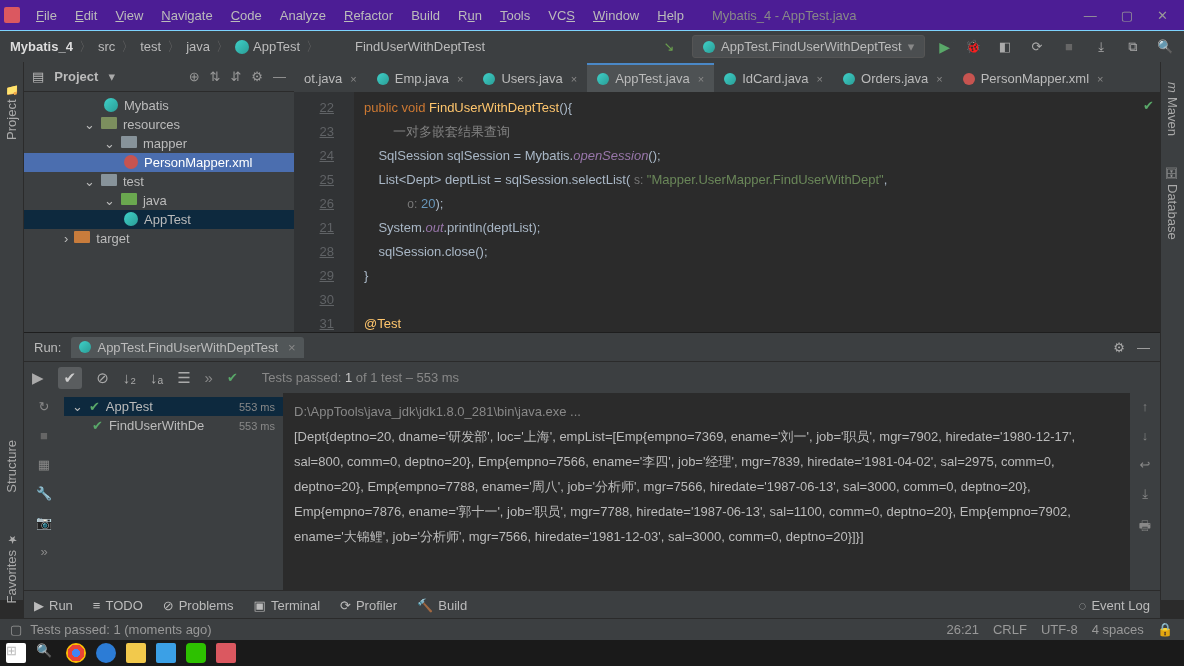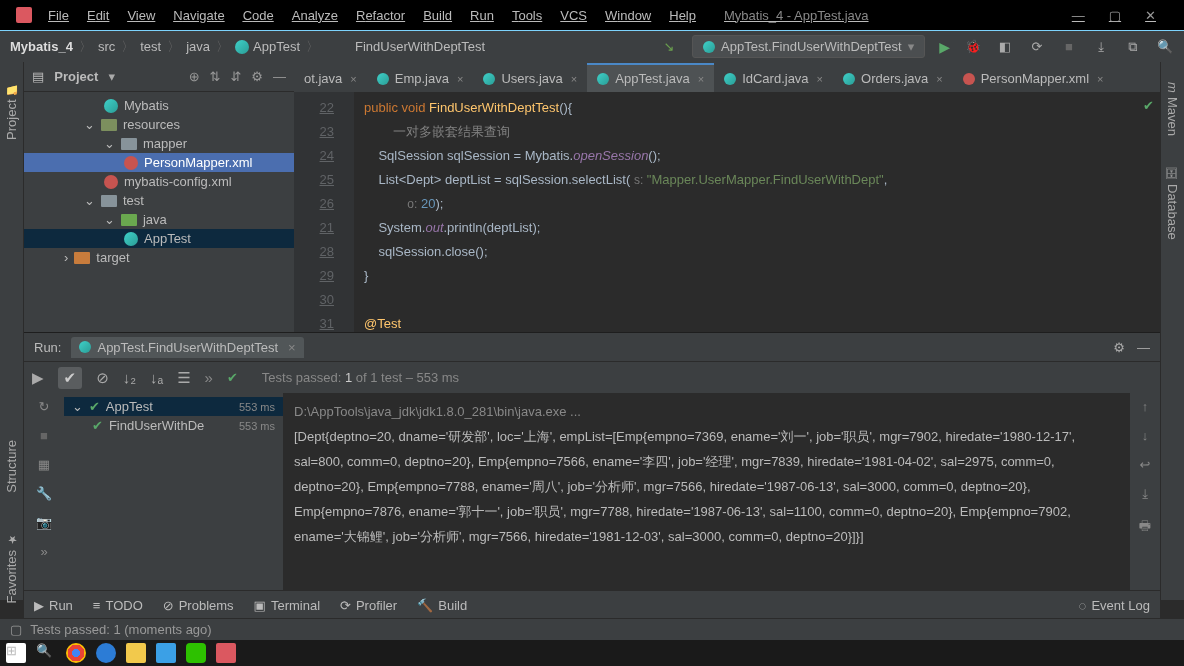--- a/index.html
+++ b/index.html
@@ -1,17 +1,17 @@
 <!DOCTYPE html>
 <html><head>
 <meta charset="utf-8">
 <style>
 * { margin:0; padding:0; box-sizing:border-box; font-family:"Segoe UI",Arial,sans-serif; font-size:13px; }
 body { width:1184px; height:666px; background:#2b2b2b; color:#bbb; overflow:hidden; position:relative; }
-.titlebar { height:30px; background:#000000; display:flex; align-items:center; padding:0 16px;text-decoration:underline; }
+.titlebar { height:30px; background:#4c1d95; display:flex; align-items:center; padding:0 4px; }
 .appicon { width:16px; height:16px; background:#db5860; border-radius:2px; margin-right:8px; }
 .menubar { display:flex; gap:2px; }
 .menubar span { padding:4px 8px; cursor:pointer; }
 .menubar span u { text-decoration:underline; }
 .wintitle { margin-left:20px; color:#888; }
 .winctrl { margin-left:auto; display:flex; gap:24px; padding-right:12px; color:#999; }
 .winctrl span { cursor:pointer; }
 .navbar { height:32px; background:#3c3f41; border-top:1px solid #7dd3fc; display:flex; align-items:center; padding:0 10px; gap:6px; }
 .navbar .crumb { color:#bbb; }
 .navbar .sep { color:#666; }
@@ -26,21 +26,21 @@
 .sidetab { writing-mode:vertical-rl; transform:rotate(180deg); font-size:11px; color:#aaa; display:flex; align-items:center; gap:4px; cursor:pointer; }
 .sidebar-right { position:absolute; right:0; top:62px; width:24px; height:538px; background:#3c3f41; border-left:1px solid #2b2b2b; display:flex; flex-direction:column; align-items:center; padding-top:20px; gap:30px; }
 .sidetab-r { writing-mode:vertical-rl; font-size:11px; color:#aaa; display:flex; align-items:center; gap:4px; cursor:pointer; }
 .main { position:absolute; left:24px; right:24px; top:62px; display:flex; height:270px; }
 .projtool { width:270px; background:#3c3f41; display:flex; flex-direction:column; }
 .projhead { height:30px; display:flex; align-items:center; padding:0 8px; gap:10px; border-bottom:1px solid #2b2b2b; }
 .projhead .title { font-weight:bold; }
 .projhead .arr { color:#aaa; }
 .projhead .ticons { margin-left:auto; display:flex; gap:10px; color:#999; }
 .tree { flex:1; overflow:hidden; padding:4px 0; }
-.tree-item { display:flex; align-items:center; gap:6px; padding:2px 0 2px 8px; white-space:nowrap; cursor:pointer; }
+.tree-item { display:flex; gap:6px; padding:2px 0 2px 8px; white-space:nowrap; cursor:pointer; }
 .tree-item.sel { background:#0d293e; }
 .tree-item.hl { background:#4b6eaf; color:#fff; }
 .ind1 { padding-left:40px; } .ind2 { padding-left:60px; } .ind3 { padding-left:80px; } .ind4 { padding-left:100px; }
 .fold-ico { width:16px; height:12px; background:#87939a; border-radius:1px; display:inline-block; }
 .fold-res { background:#7c8f5e; } .fold-test { background:#6aa84f; }
 .xml-ico { width:14px; height:14px; border-radius:50%; background:#c75450; display:inline-block; }
 .prop-ico { width:14px; height:14px; background:#62b543; display:inline-block; border-radius:2px; }
 .edarea { flex:1; background:#2b2b2b; display:flex; flex-direction:column; min-width:0; }
 .tabs { height:30px; background:#3c3f41; display:flex; align-items:end; overflow:hidden; }
 .tab { display:flex; align-items:center; gap:6px; padding:6px 10px; color:#bbb; border-top:2px solid transparent; cursor:pointer; white-space:nowrap; }
@@ -182,24 +182,20 @@
         </div>
       <div class="tree-item ind3">
           <span>⌄</span>
           <span class="fold-ico"></span>
           <span>mapper</span>
         </div>
       <div class="tree-item ind4 hl">
           <span class="xml-ico"></span>
           <span>PersonMapper.xml</span>
         </div>
-      <div class="tree-item ind3">
-          <span class="xml-ico"></span>
-          <span>mybatis-config.xml</span>
-        </div>
       <div class="tree-item ind2">
           <span>⌄</span>
           <span class="fold-ico"></span>
           <span>test</span>
         </div>
       <div class="tree-item ind3">
           <span>⌄</span>
           <span class="fold-ico fold-test"></span>
           <span>java</span>
         </div>
@@ -365,20 +361,27 @@
     </span>
   <span class="btab right">
       <span>◌</span>
       <span>Event Log</span>
     </span>
 </div>
 
 <div class="statusbar">
   <span>▢</span>
   <span style="margin-left:8px;">Tests passed: 1 (moments ago)</span>
+  <div class="right">
+    <span>26:21</span>
+    <span>CRLF</span>
+    <span>UTF-8</span>
+    <span>4 spaces</span>
+    <span>🔒</span>
+  </div>
 </div>
 
 <div class="taskbar">
   <span class="tico" style="background:#fff;">⊞</span>
   <span class="tico" style="color:#fff;">🔍</span>
   <span class="tico" style="background:radial-gradient(circle,#4285f4 30%,#ea4335 30% 60%,#fbbc05 60% 80%,#34a853 80%);border-radius:50%;"></span>
   <span class="tico" style="background:#2c7cd6;border-radius:50%;"></span>
   <span class="tico" style="background:#f2c94c;"></span>
   <span class="tico" style="background:#3ba0e6;"></span>
   <span class="tico" style="background:#2dc100;border-radius:4px;"></span>

